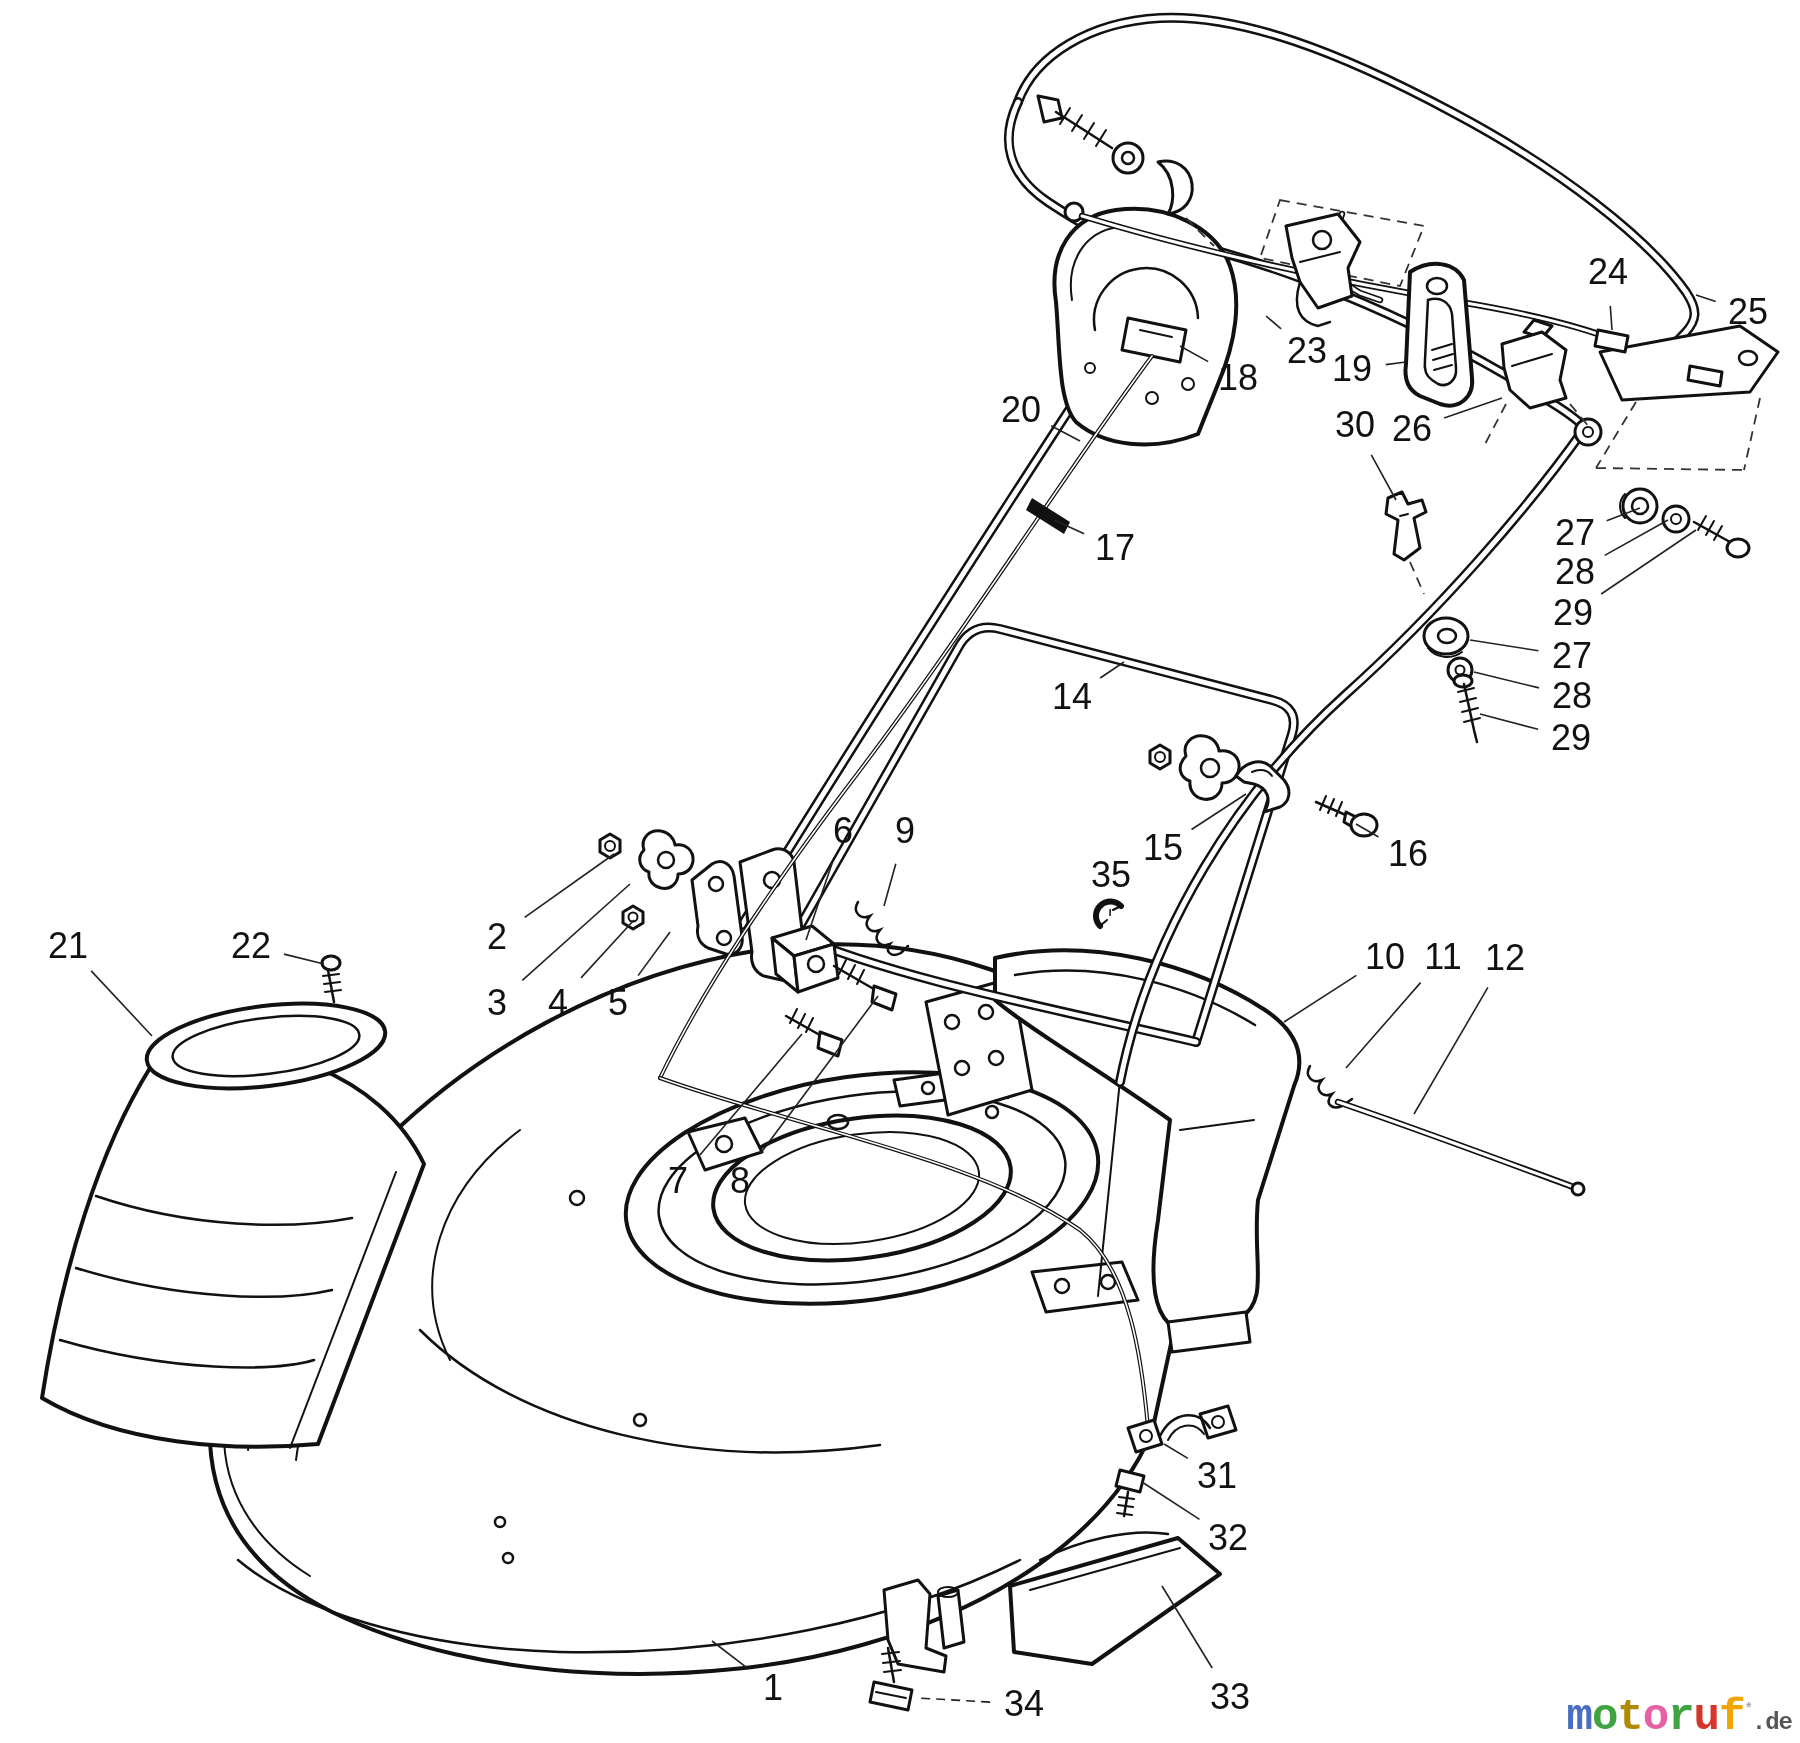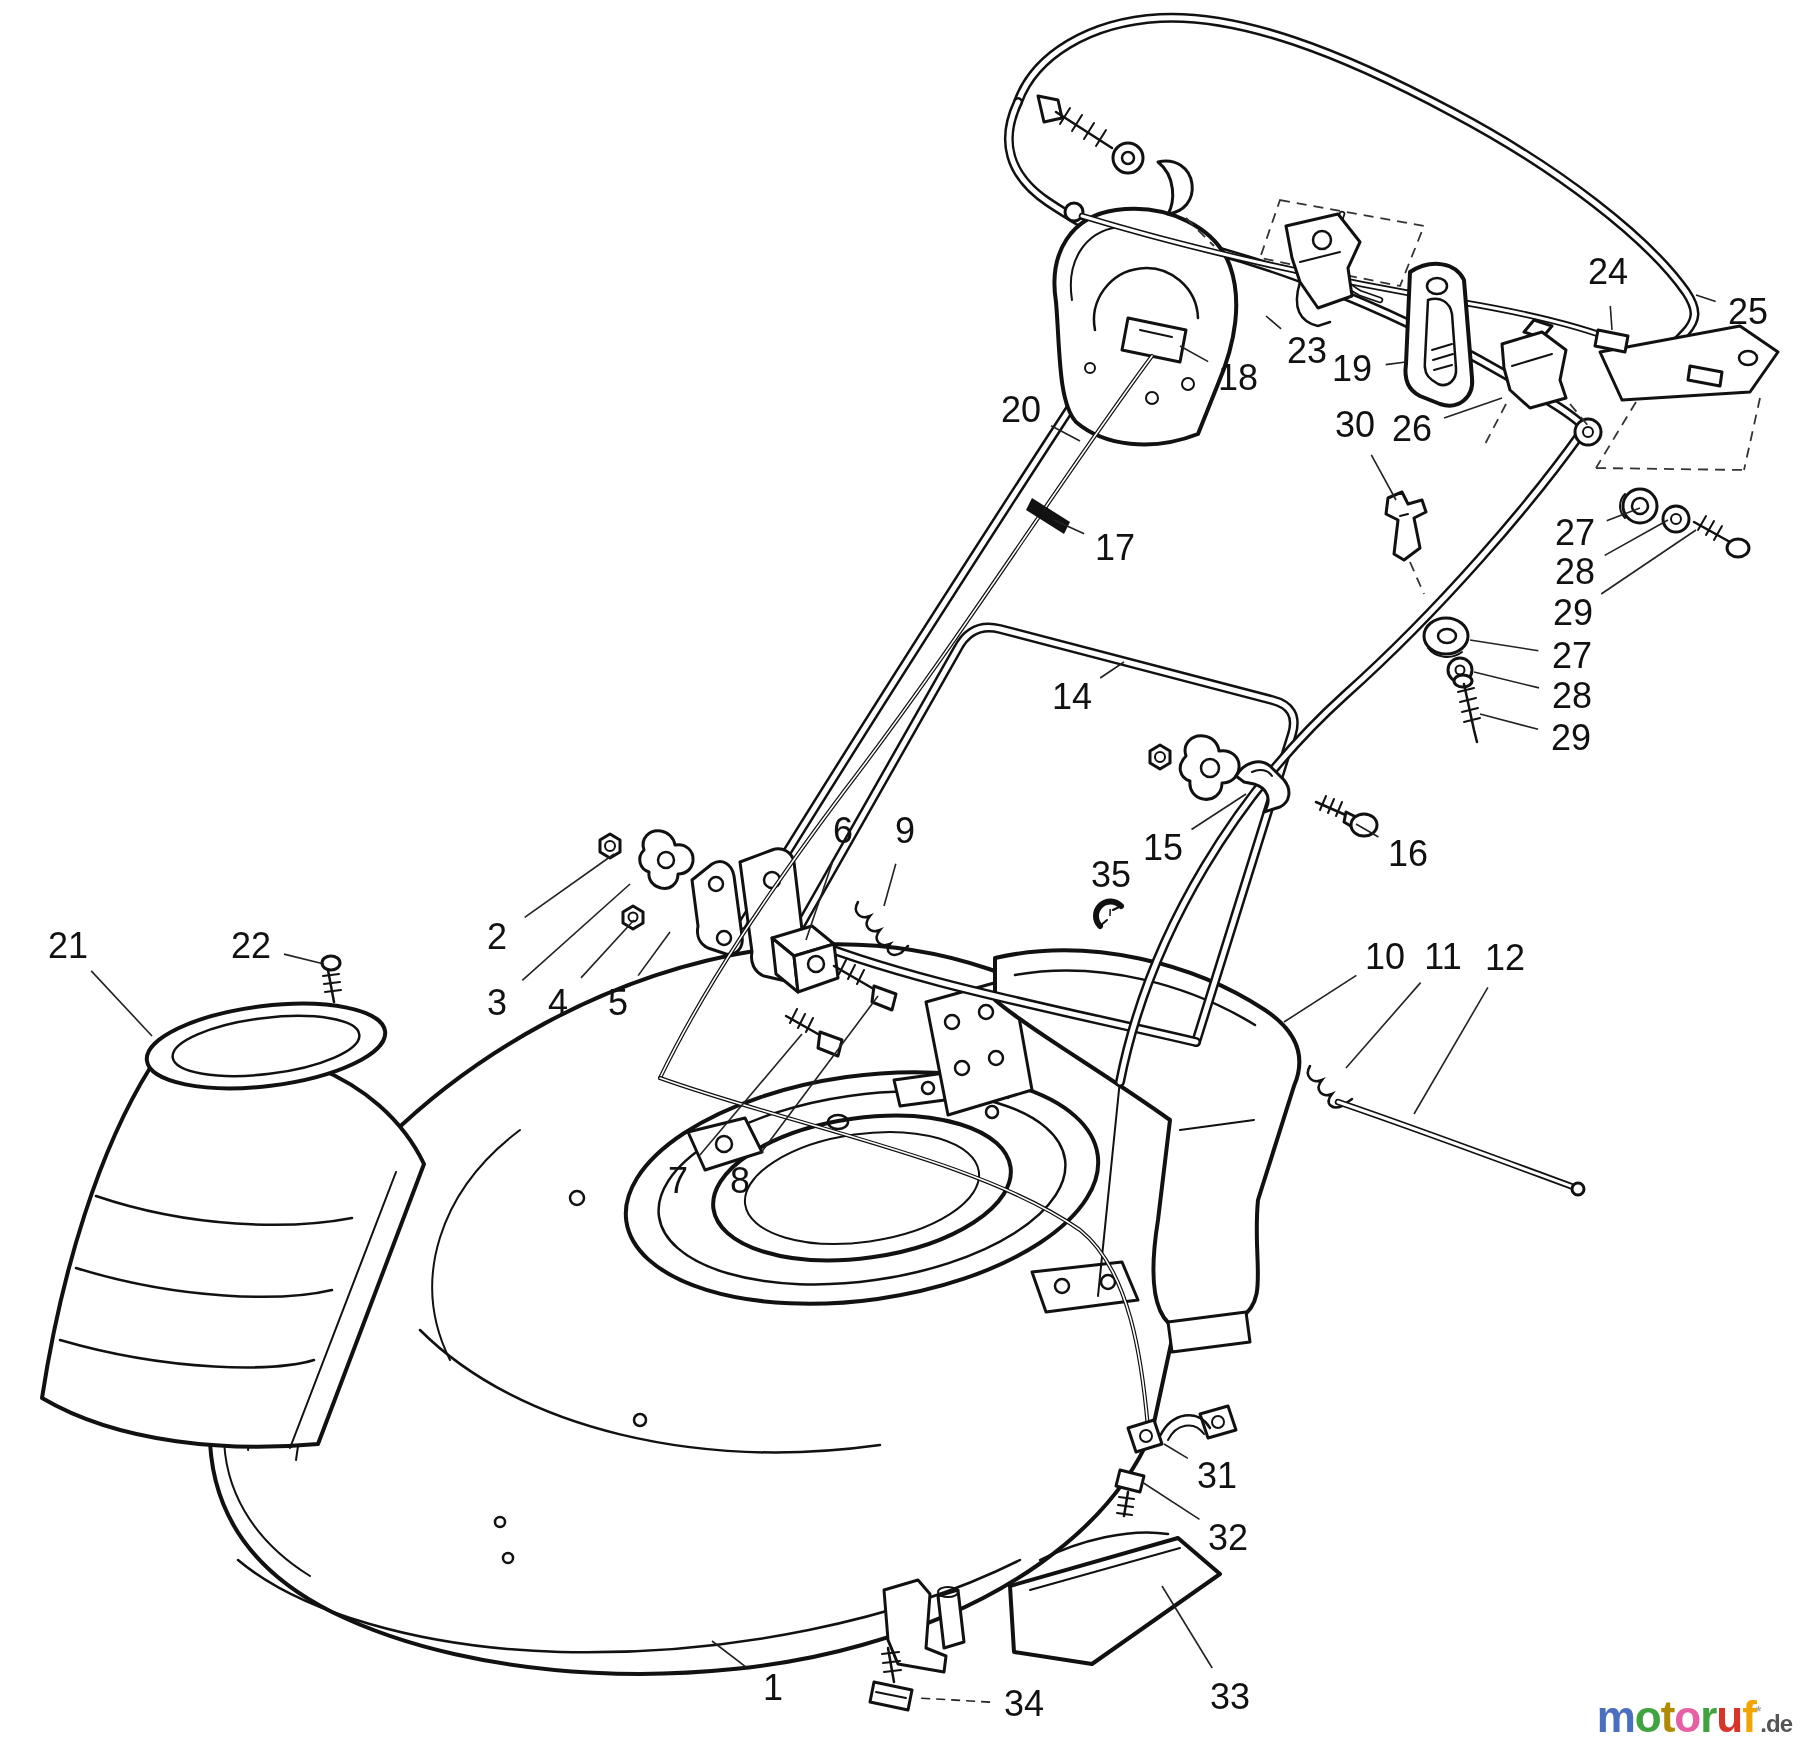--- a/index.html
+++ b/index.html
@@ -18,21 +18,21 @@
   
   .p{fill:#fff;stroke:#111;stroke-width:3;stroke-linejoin:round;}
   .p4{fill:#fff;stroke:#111;stroke-width:4;stroke-linejoin:round;}
   .d{fill:none;stroke:#111;stroke-width:2;stroke-linecap:round;}
   .d25{fill:none;stroke:#111;stroke-width:2.5;stroke-linecap:round;}
   .dash{fill:none;stroke:#333;stroke-width:1.8;stroke-dasharray:10 7;}
   .cab{fill:none;stroke:#111;stroke-width:4;stroke-linecap:round;}
   .cabi{fill:none;stroke:#fff;stroke-width:1.6;stroke-linecap:round;}
   .blk{fill:#111;stroke:none;}
   
-  .watermark{position:absolute;right:8px;bottom:4px;font-family:Liberation Sans, sans-serif;
+  .watermark{position:absolute;right:8px;bottom:4px;font-family:Liberation Mono, monospace;
              font-weight:700;font-size:44px;letter-spacing:-1px;line-height:1;white-space:nowrap;}
   .watermark .mark{font-size:14px;vertical-align:super;color:#aaa;}
   .watermark .suffix{font-size:24px;}
 </style>
 </head>
 <body>
 
 <div class="stage">
 <svg width="1800" height="1743" viewBox="0 0 1800 1743">
 

